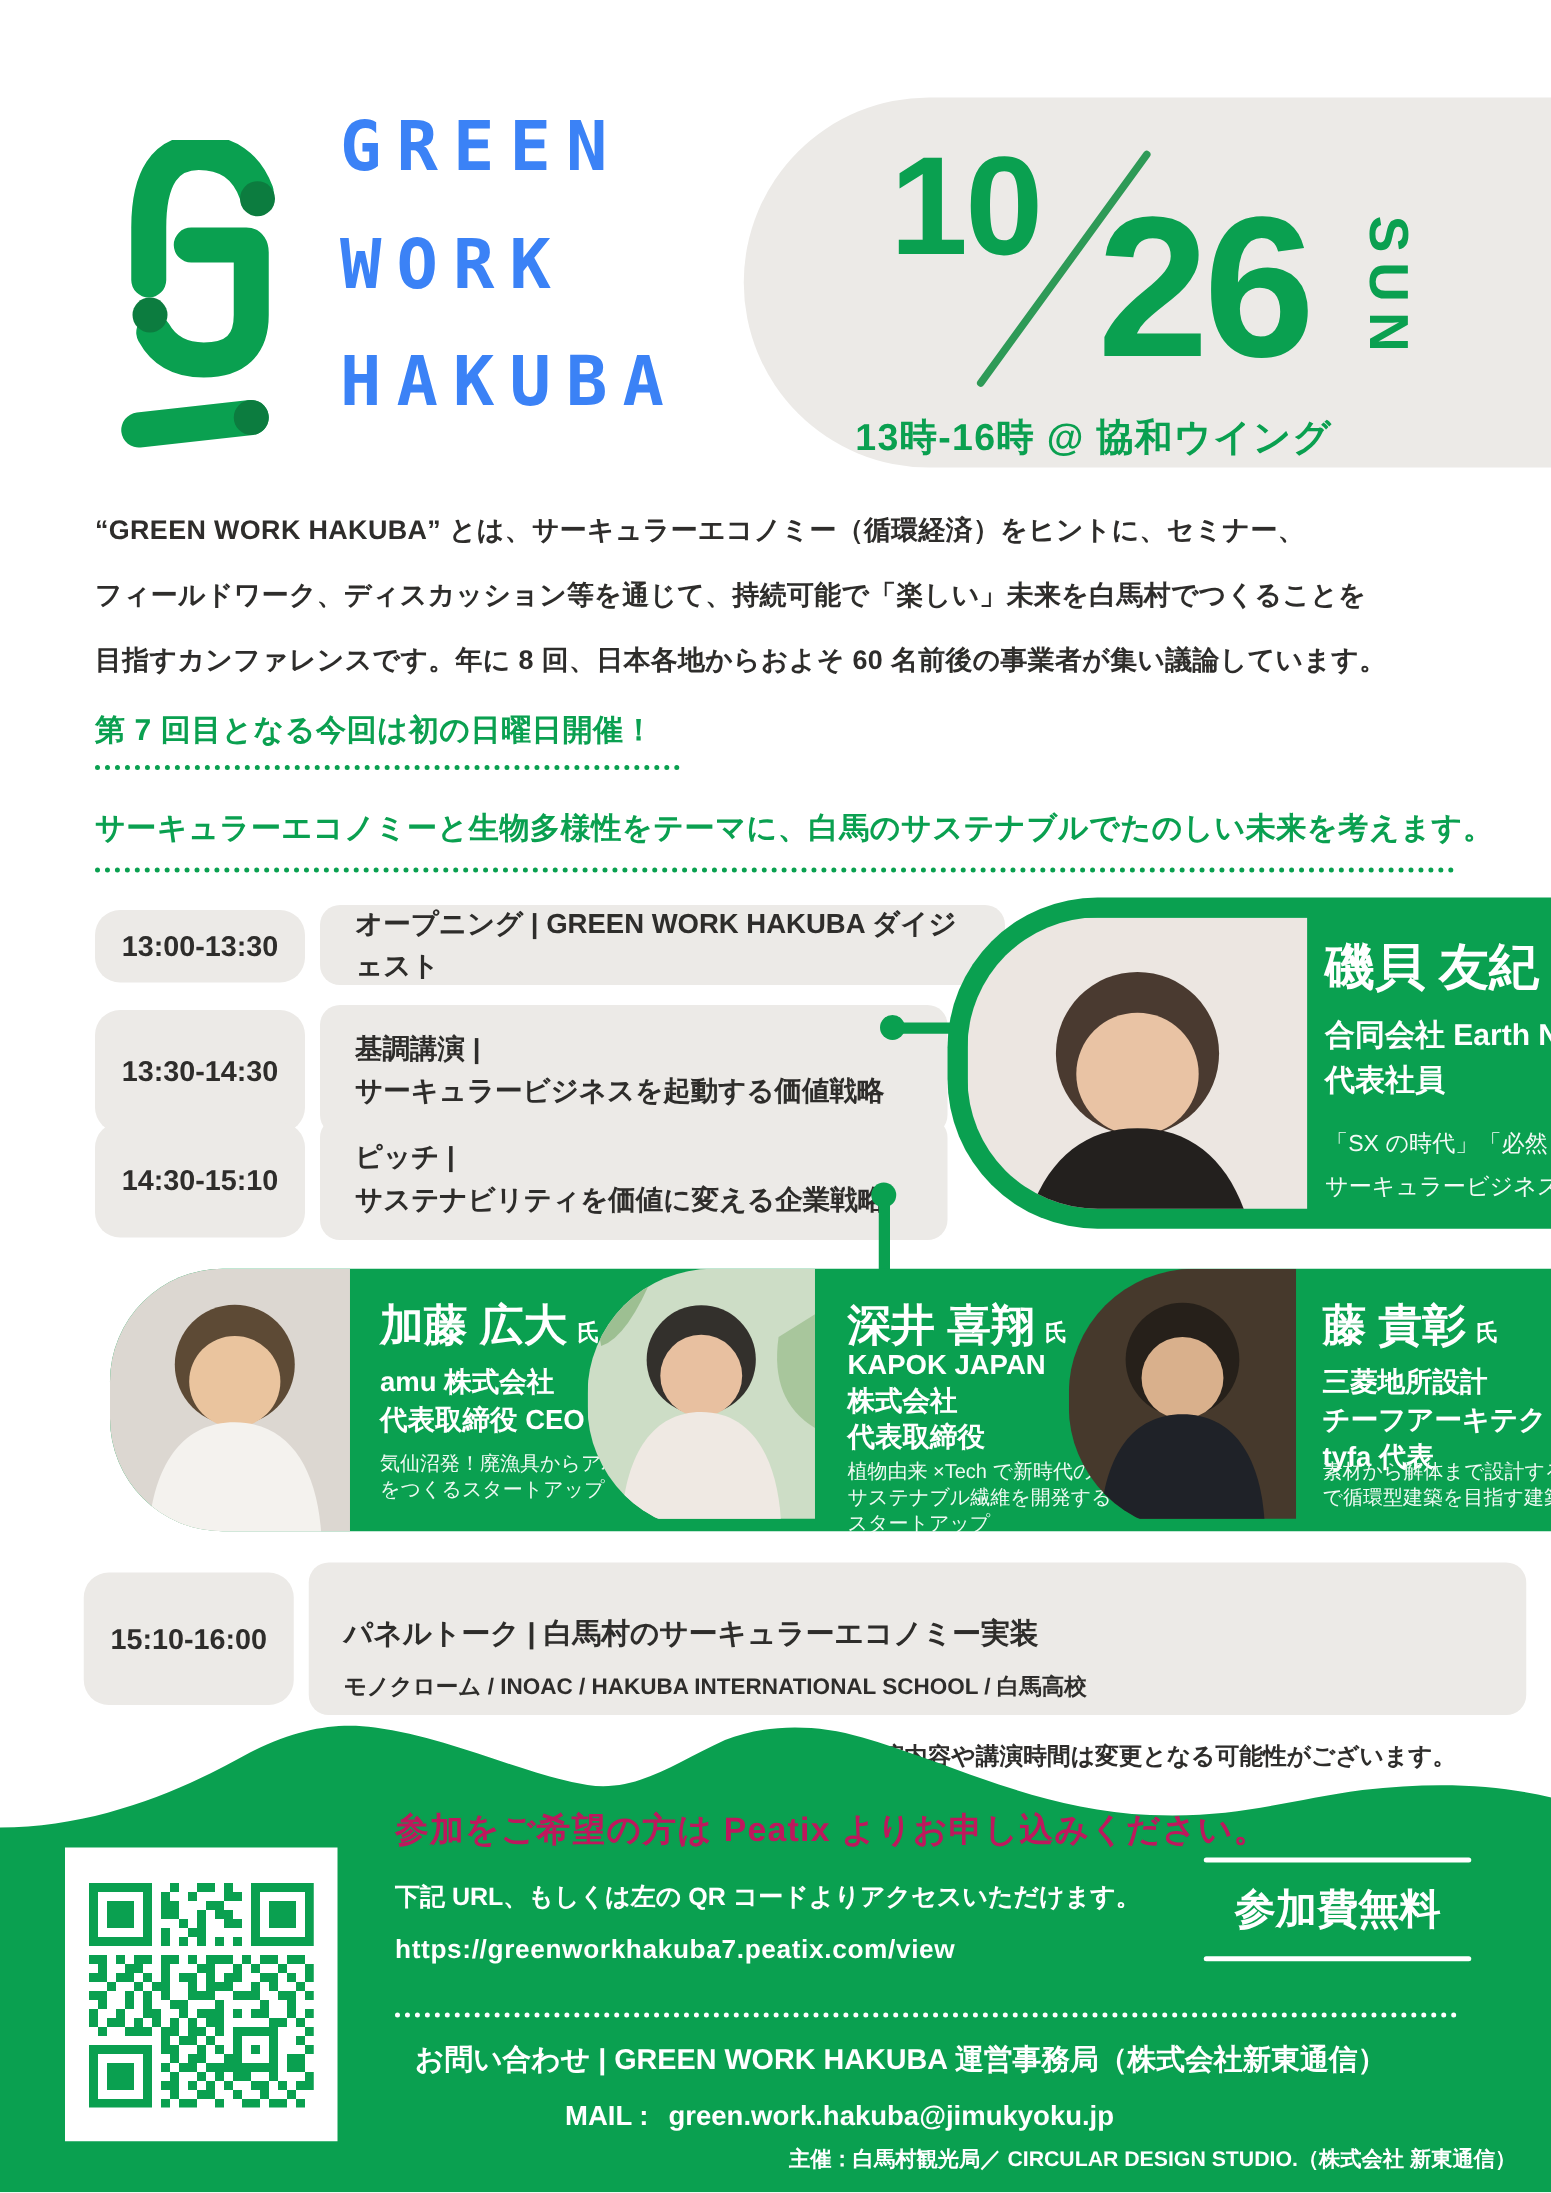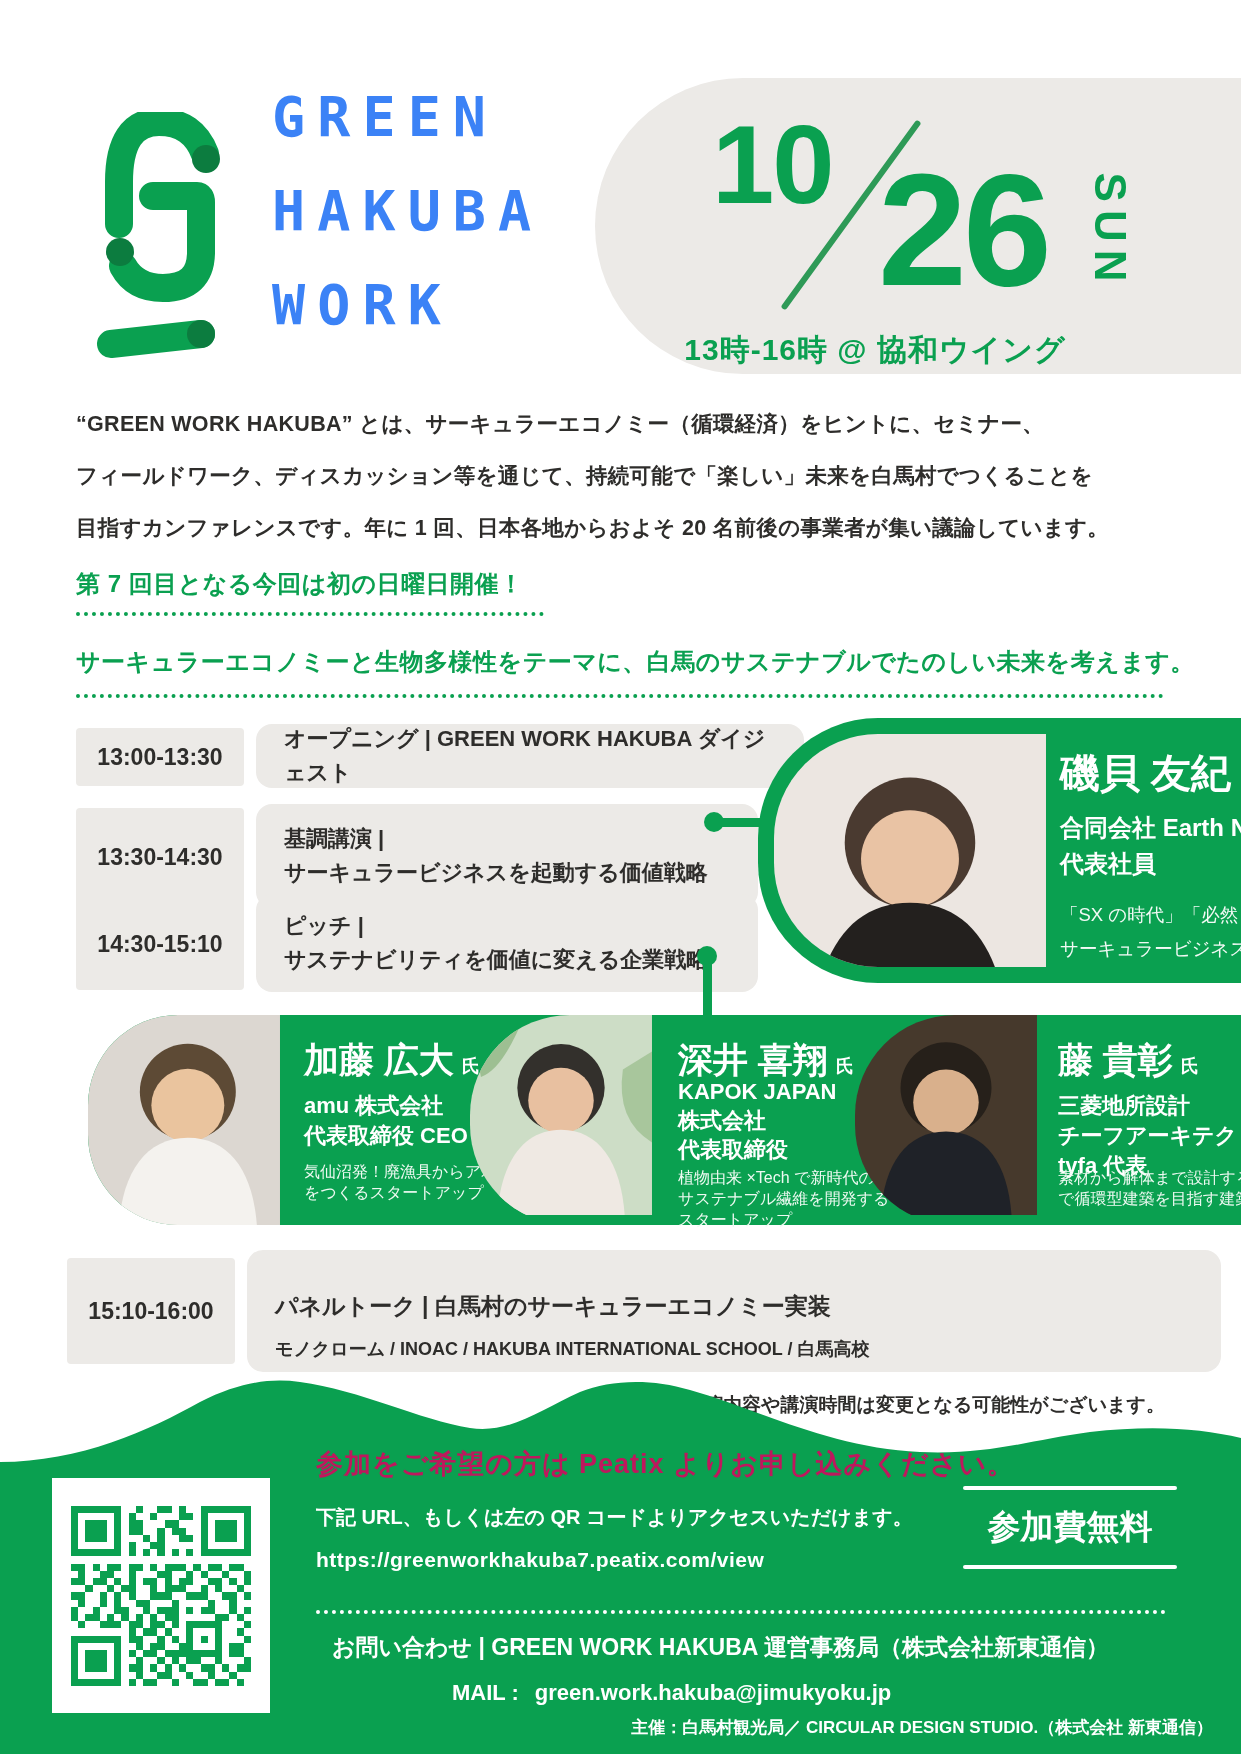--- a/index.html
+++ b/index.html
@@ -27,21 +27,21 @@
     font-size:30px;font-weight:800;color:#0aa050;letter-spacing:1px;}
   
   .intro{position:absolute;left:76px;top:398px;width:1100px;font-size:21.5px;font-weight:600;line-height:52px;letter-spacing:.3px;}
   .hl{position:absolute;left:76px;font-size:24px;font-weight:800;color:#0aa050;letter-spacing:.5px;}
   .hl1{top:568px;}
   .hl2{top:646px;}
   .dotline{position:absolute;left:76px;height:0;border-bottom:4px dotted #0aa050;}
   .dl1{top:612px;width:468px;}
   .dl2{top:694px;width:1088px;}
   
-  .pill{position:absolute;background:#eceae7;border-radius:4px;display:flex;align-items:center;justify-content:center;
+  .pill{position:absolute;background:#eceae7;border-radius:20px;display:flex;align-items:center;justify-content:center;
     font-size:23px;font-weight:600;color:#2e2d2b;}
   .rowbox{position:absolute;background:#eceae7;border-radius:16px;padding:0 28px;display:flex;flex-direction:column;justify-content:center;}
   .rowbox .t{font-size:22px;font-weight:700;line-height:34px;}
   .r1t{left:76px;top:728px;width:168px;height:58px;}
   .r1c{left:256px;top:724px;width:492px;height:64px;}
   .r2t{left:76px;top:808px;width:168px;height:98px;}
   .r2c{left:256px;top:804px;width:446px;height:104px;}
   .r3t{left:76px;top:898px;width:168px;height:92px;}
   .r3c{left:256px;top:894px;width:446px;height:98px;}
   
@@ -111,35 +111,35 @@
     </g>
     <g fill="#0c7c3f">
       <circle cx="111" cy="47" r="14"></circle>
       <circle cx="25" cy="140" r="14"></circle>
       <circle cx="106" cy="222" r="14"></circle>
     </g>
   </svg>
 
   <div class="wordmark">
     <div>GREEN</div>
+    <div>WORK</div>
     <div>HAKUBA</div>
-    <div>WORK</div>
   </div>
 
   <div class="date-blob"></div>
   <div class="d-month">10</div>
   <div class="d-slash"></div>
   <div class="d-day">26</div>
   <div class="d-sun">SUN</div>
   <div class="d-time">13時-16時 @ 協和ウイング</div>
 
   <div class="intro">
     <div>“GREEN WORK HAKUBA” とは、サーキュラーエコノミー（循環経済）をヒントに、セミナー、</div>
     <div>フィールドワーク、ディスカッション等を通じて、持続可能で「楽しい」未来を白馬村でつくることを</div>
-    <div>目指すカンファレンスです。年に 1 回、日本各地からおよそ 20 名前後の事業者が集い議論しています。</div>
+    <div>目指すカンファレンスです。年に 8 回、日本各地からおよそ 60 名前後の事業者が集い議論しています。</div>
   </div>
   <div class="hl hl1">第 7 回目となる今回は初の日曜日開催！</div>
   <div class="dotline dl1"></div>
   <div class="hl hl2">サーキュラーエコノミーと生物多様性をテーマに、白馬のサステナブルでたのしい未来を考えます。</div>
   <div class="dotline dl2"></div>
 
   <div class="pill r1t">13:00-13:30</div>
   <div class="rowbox r1c">
     <div class="t">オープニング | GREEN WORK HAKUBA ダイジェスト</div>
   </div>

